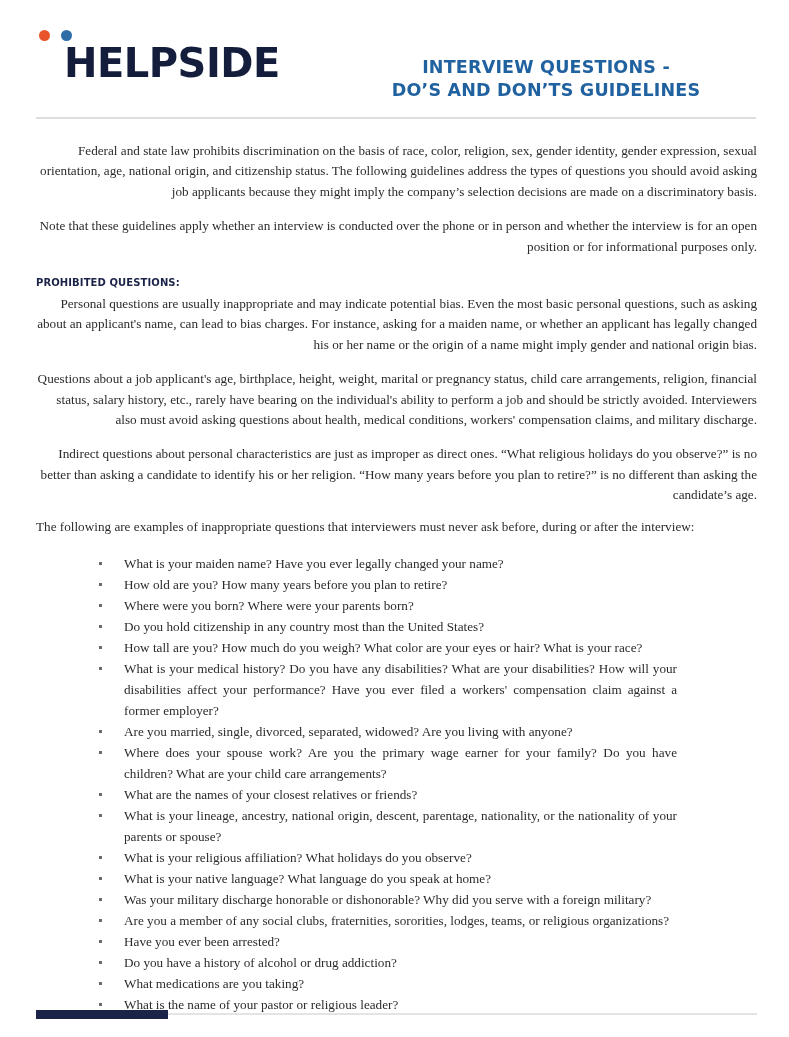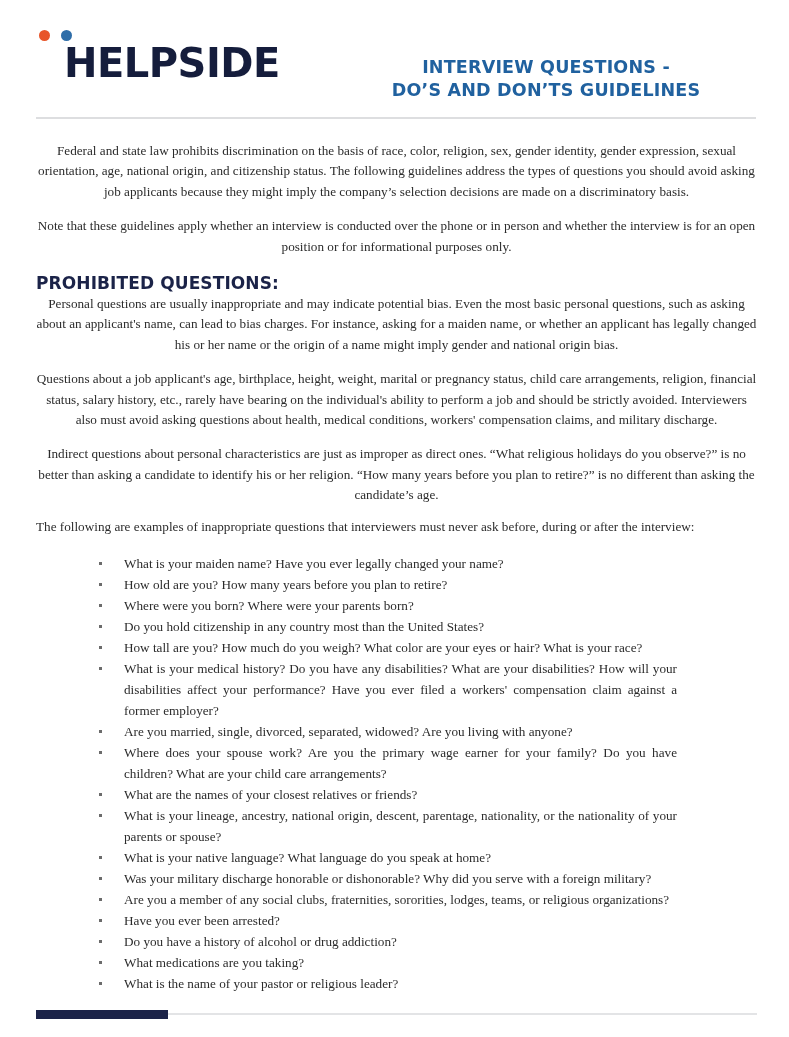--- a/index.html
+++ b/index.html
@@ -97,28 +97,28 @@
     position: absolute;
     left: 36px;
     top: 141px;
     width: 721px;
     font-size: 13.2px;
     line-height: 20.4px;
   }
 
   p.para {
     margin: 0 0 14px 0;
-    text-align: center;
+    text-align: right;
   }
   p.para.tight { margin-bottom: 11px; }
 
   h2.section {
     font-family: "DejaVu Sans", sans-serif;
     font-weight: bold;
-    font-size: 17px;
+    font-size: 10px;
     letter-spacing: 0.1px;
     color: #1B2348;
     margin: 17px 0 2px 0;
     line-height: 18px;
   }
 
   p.lead {
     margin: 0 0 3px 0;
   }
 
@@ -202,20 +202,21 @@
         <li>What is your maiden name? Have you ever legally changed your name?</li>
         <li>How old are you? How many years before you plan to retire?</li>
         <li>Where were you born? Where were your parents born?</li>
         <li>Do you hold citizenship in any country most than the United States?</li>
         <li>How tall are you? How much do you weigh? What color are your eyes or hair? What is your race?</li>
         <li>What is your medical history? Do you have any disabilities? What are your disabilities? How will your disabilities affect your performance? Have you ever filed a workers' compensation claim against a former employer?</li>
         <li>Are you married, single, divorced, separated, widowed? Are you living with anyone?</li>
         <li>Where does your spouse work? Are you the primary wage earner for your family? Do you have children? What are your child care arrangements?</li>
         <li>What are the names of your closest relatives or friends?</li>
         <li>What is your lineage, ancestry, national origin, descent, parentage, nationality, or the nationality of your parents or spouse?</li>
+        <li>What is your religious affiliation? What holidays do you observe?</li>
         <li>What is your native language? What language do you speak at home?</li>
         <li>Was your military discharge honorable or dishonorable? Why did you serve with a foreign military?</li>
         <li>Are you a member of any social clubs, fraternities, sororities, lodges, teams, or religious organizations?</li>
         <li>Have you ever been arrested?</li>
         <li>Do you have a history of alcohol or drug addiction?</li>
         <li>What medications are you taking?</li>
         <li>What is the name of your pastor or religious leader?</li>
       </ul>
   </div>
 

